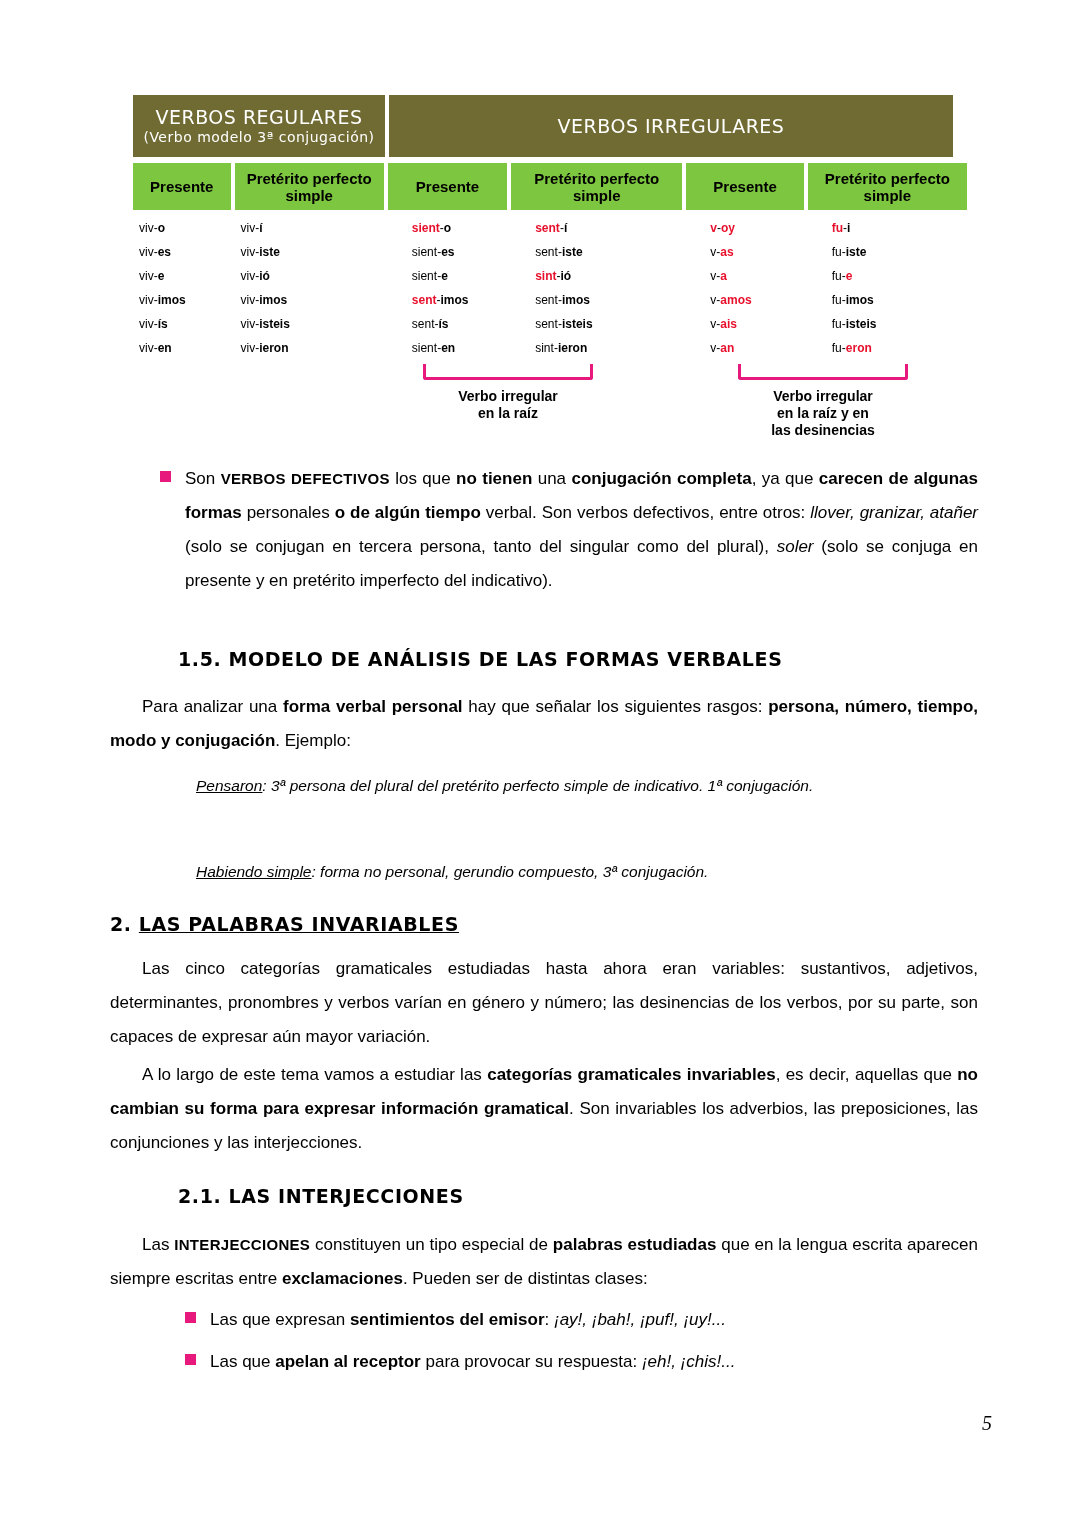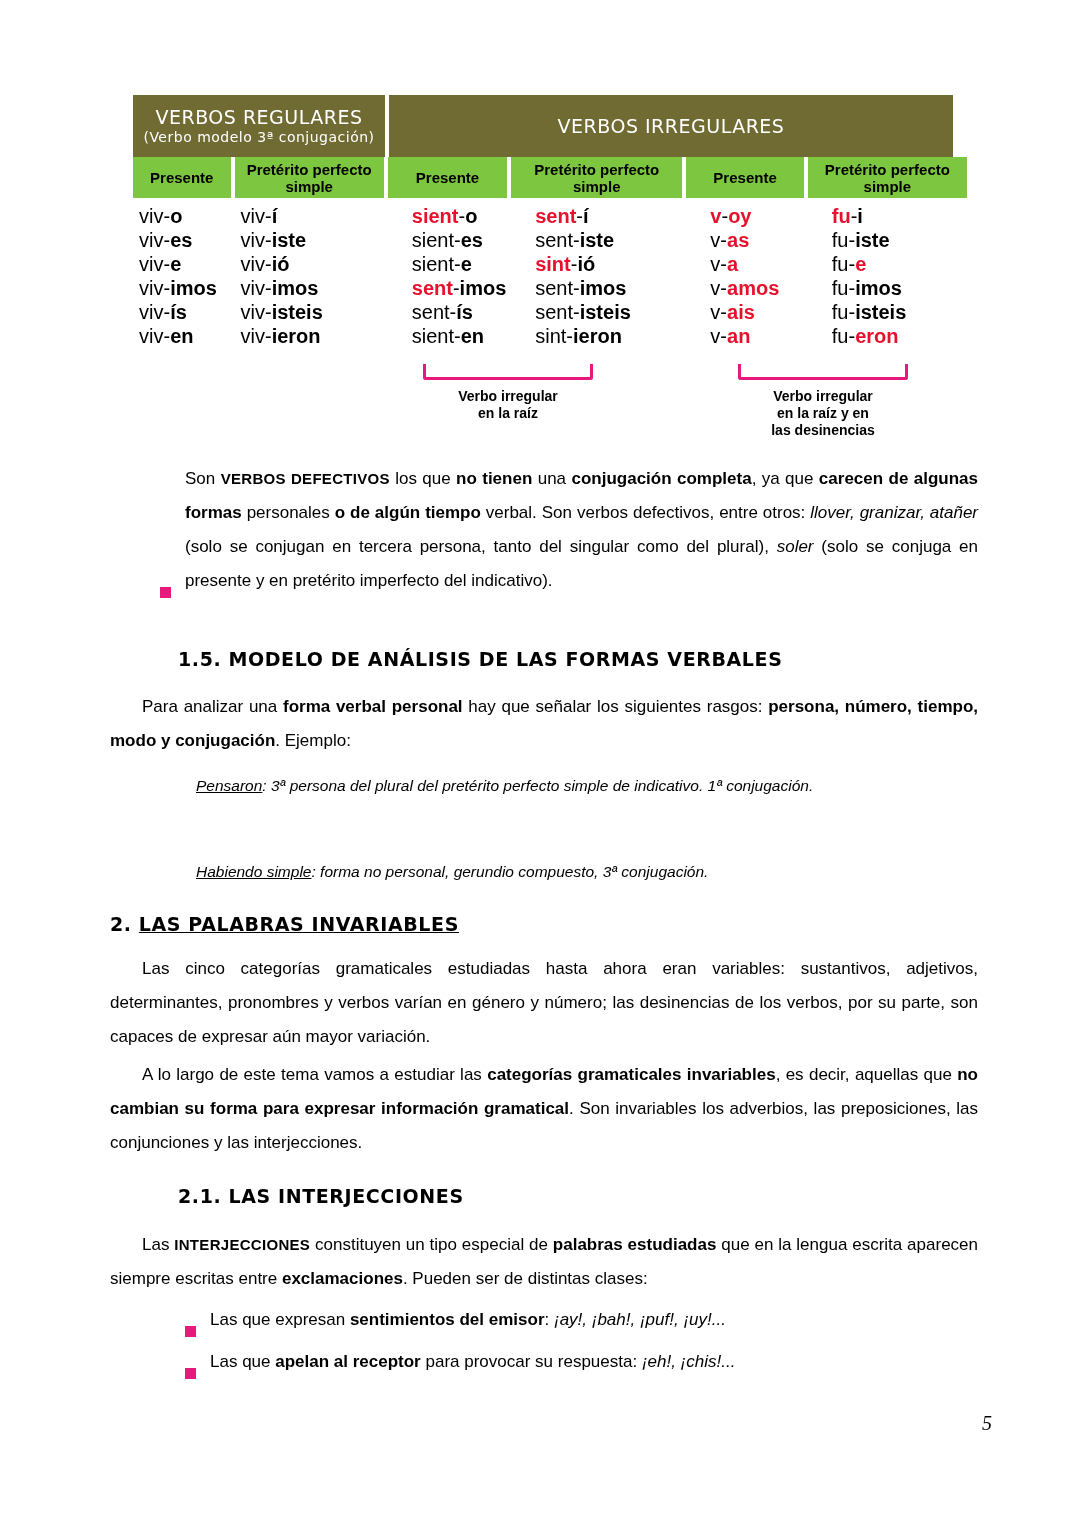--- a/index.html
+++ b/index.html
@@ -54,22 +54,22 @@
   }
   .vt-banner-sub {
     font-size: 14px;
     line-height: 18px;
     white-space: nowrap;
   }
 
   .vt-head-row {
     display: flex;
     gap: 4px;
-    margin-top: 0;
-    height: 41px;
+    margin-top: 6px;
+    height: 47px;
   }
   .vt-head {
     background: #7DC63F;
     color: #000000;
     font-weight: bold;
     font-size: 15px;
     line-height: 17px;
     display: flex;
     align-items: center;
     justify-content: center;
@@ -92,21 +92,21 @@
     flex-direction: column;
   }
   .vt-col.c1 { width: 98px; }
   .vt-col.c2 { width: 150px; }
   .vt-col.c3 { width: 120px; }
   .vt-col.c4 { width: 172px; }
   .vt-col.c5 { width: 118px; }
   .vt-col.c6 { width: 160px; }
 
   .vt-cell {
-    font-size: 20px;
+    font-size: 12px;
     line-height: 24px;
     height: 24px;
     white-space: nowrap;
     padding-left: 6px;
   }
   .vt-col.c3 .vt-cell,
   .vt-col.c4 .vt-cell,
   .vt-col.c5 .vt-cell,
   .vt-col.c6 .vt-cell { padding-left: 24px; }
 
@@ -146,21 +146,20 @@
     color: #000;
   }
 
   
   .bullet-block {
     position: absolute;
     left: 160px;
     width: 818px;
     display: flex;
     gap: 14px;
-    align-items: flex-end;
   }
   .sq-bullet {
     width: 11px;
     height: 11px;
     background: #E8197D;
     flex: none;
     margin-top: 9px;
   }
   .bullet-text {
     font-size: 17px;

